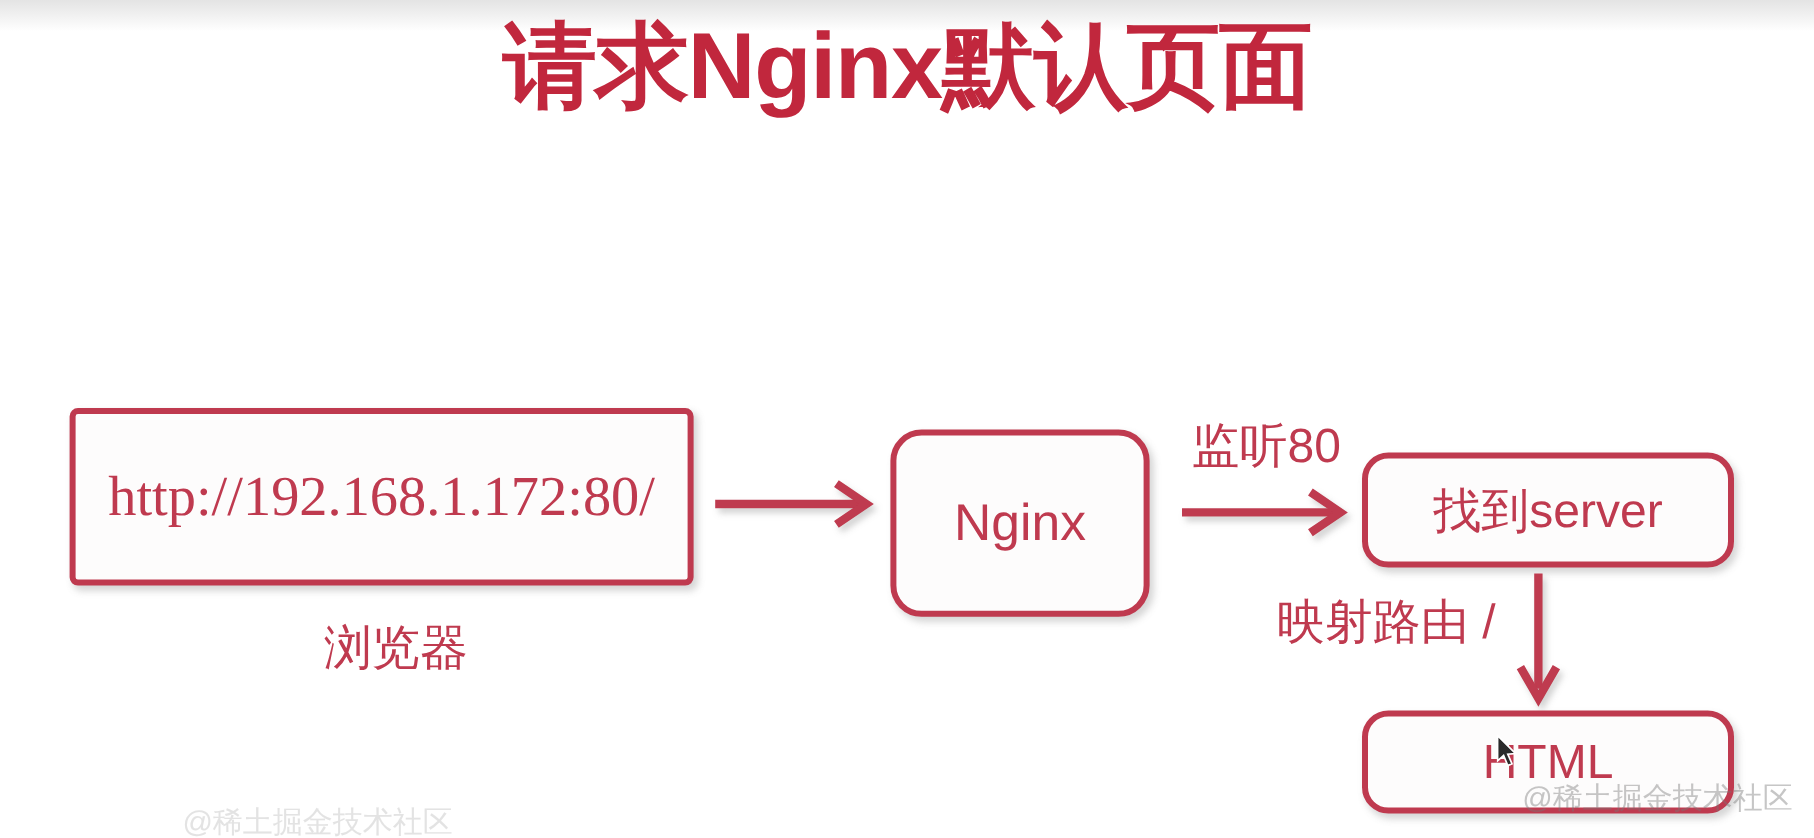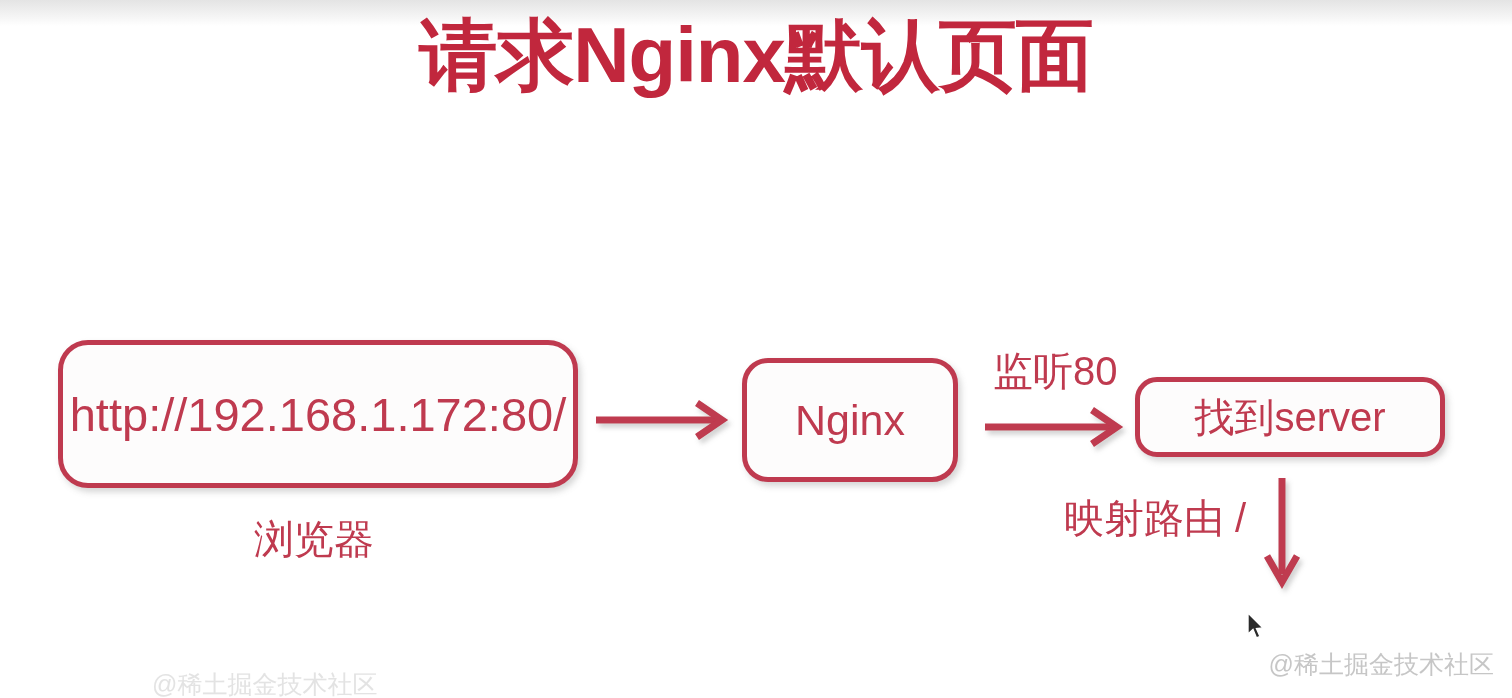--- a/index.html
+++ b/index.html
@@ -52,54 +52,55 @@
     color: #bf3a4f;
     box-shadow: 3px 4px 6px rgba(120,120,120,0.30);
   }
   .node-label {
     white-space: nowrap;
   }
 
   #node-browser {
     left: 58px; top: 340px;
     width: 520px; height: 148px;
-    border-radius: 30px;
+    border-radius: 7px;
+    font-family: Liberation Serif, serif;
   }
   #node-browser .node-label { font-size: 47px; }
 
   #node-nginx {
     left: 742px; top: 358px;
-    width: 216px; height: 124px;
+    width: 216px; height: 156px;
     border-radius: 26px;
   }
   #node-nginx .node-label { font-size: 43px; }
 
   #node-find-server {
     left: 1135px; top: 377px;
-    width: 310px; height: 80px;
+    width: 310px; height: 96px;
     border-radius: 22px;
   }
   #node-find-server .node-label { font-size: 40px; }
 
   #node-html {
     left: 1135px; top: 592px;
     width: 310px; height: 86px;
     border-radius: 22px;
   }
   #node-html .node-label { font-size: 40px; }
 
   
   .caption {
     position: absolute;
     color: #bf3a4f;
     font-size: 40px;
     white-space: nowrap;
     text-align: center;
   }
-  #caption-browser { left: 54px; top: 512px; width: 520px; }
+  #caption-browser { left: 70px; top: 512px; width: 520px; }
   #caption-server  { left: 742px; top: 505px; width: 216px; }
 
   
   .edge-label {
     position: absolute;
     color: #bf3a4f;
     font-size: 40px;
     white-space: nowrap;
   }
   #label-listen80 { left: 993px; top: 344px; }
@@ -182,20 +183,23 @@
 
   <div id="label-map-route" class="edge-label">映射路由 /</div>
 
   <svg id="arrow-server-html" class="arrow-svg" width="46" height="112" viewBox="0 0 46 112">
     <g filter="url(#arrowShadow)" fill="none" stroke="#bf3a4f" stroke-width="7" stroke-linecap="butt" stroke-linejoin="miter">
       <line x1="20" y1="0" x2="20" y2="96"></line>
       <polyline points="5,78 20,104 35,78"></polyline>
     </g>
   </svg>
 
+  <div id="node-html" class="node">
+    <span class="node-label">HTML</span>
+  </div>
 
   <div id="watermark-right" class="watermark">@稀土掘金技术社区</div>
   <div id="watermark-left" class="watermark">@稀土掘金技术社区</div>
 
   <svg id="mouse-cursor" width="20" height="30" viewBox="0 0 20 30">
     <polygon points="1,1 1,22 6,17.5 9.5,26 13,24.5 9.5,16.5 16,16" fill="#2a2a2a" stroke="#ffffff" stroke-width="1.4"></polygon>
   </svg>
 
 </div>
 

